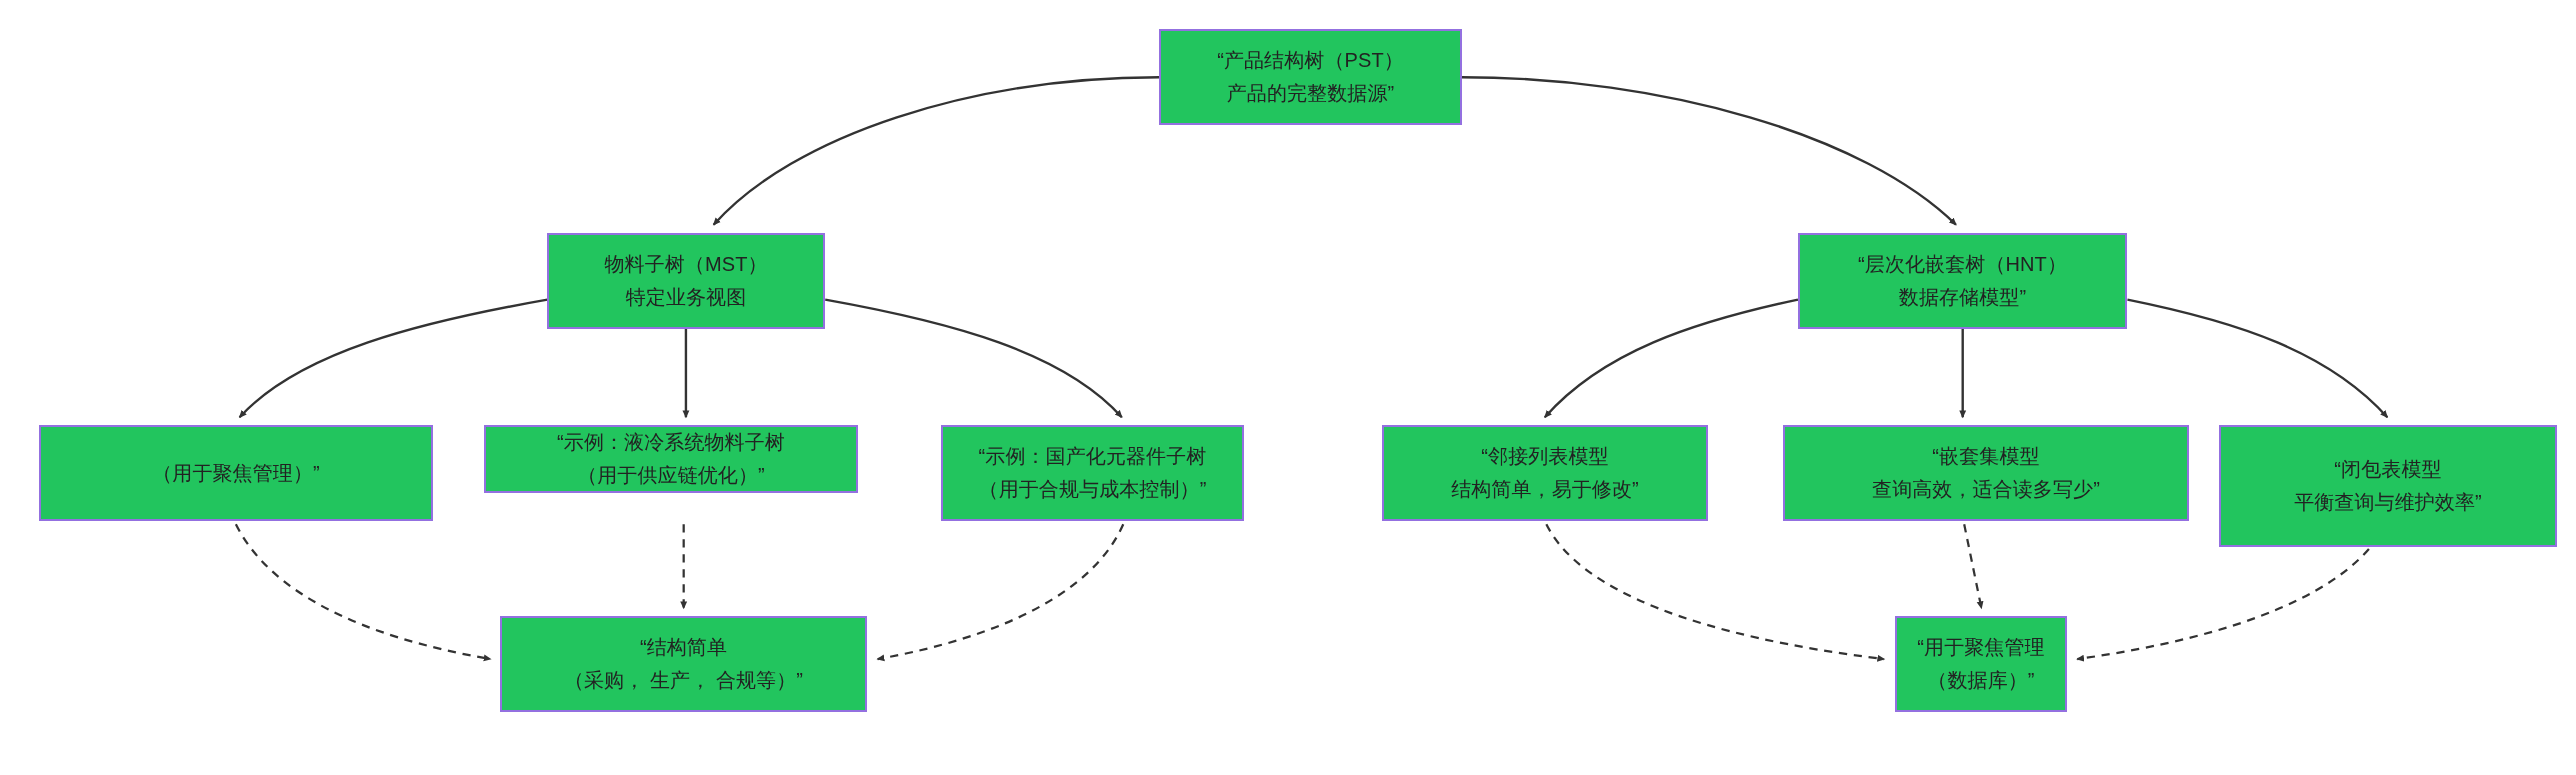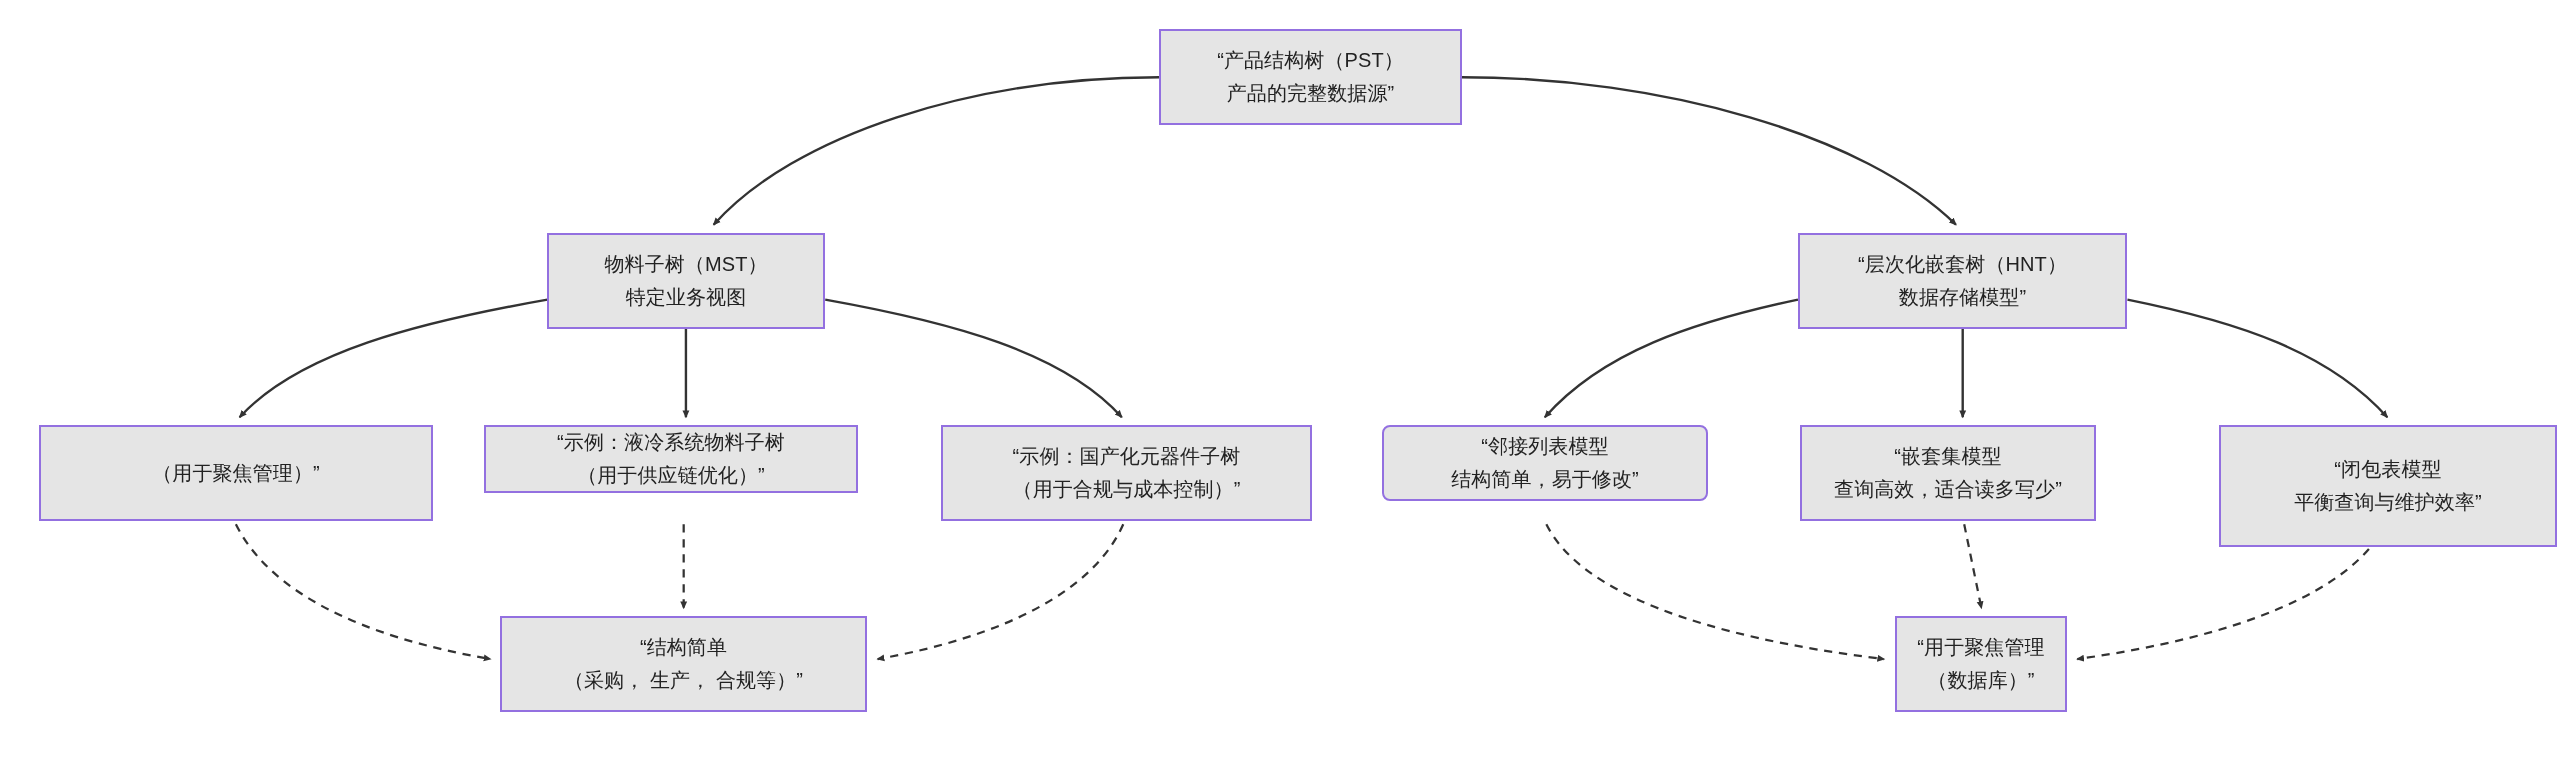--- a/index.html
+++ b/index.html
@@ -22,21 +22,21 @@
   #edge-layer {
     position: absolute;
     left: 0;
     top: 0;
     width: 2576px;
     height: 776px;
   }
   .node {
     position: absolute;
     box-sizing: border-box;
-    background: #e5e5e5;
+    background: #22c55e;
     border: 2.2px solid #9370e0;
     display: flex;
     flex-direction: column;
     align-items: center;
     justify-content: center;
     text-align: center;
     color: #222222;
     font-size: 20px;
     line-height: 33px;
     letter-spacing: 0.1px;
@@ -72,21 +72,21 @@
         <path d="M 2623,700 L 2646,812" fill="none" stroke="#333333" stroke-width="3" stroke-dasharray="11,9" marker-end="url(#arrowhead)"></path>
         <path d="M 3186,700 C 3140,790 2990,850 2774,880" fill="none" stroke="#333333" stroke-width="3" stroke-dasharray="11,9" marker-end="url(#arrowhead)"></path>
       </g>
   </svg>
   <div id="nodes-group">
       <div class="node" style="left: 1159px; top: 28.5px; width: 303px; height: 96px;"><span class="line">“产品结构树（PST）</span><span class="line">产品的完整数据源”</span></div>
       <div class="node" style="left: 547px; top: 233px; width: 278px; height: 96px;"><span class="line">物料子树（MST）</span><span class="line">特定业务视图</span></div>
       <div class="node" style="left: 1798px; top: 233px; width: 329px; height: 96px;"><span class="line">“层次化嵌套树（HNT）</span><span class="line">数据存储模型”</span></div>
       <div class="node" style="left: 39px; top: 425px; width: 394px; height: 96px;"><span class="line">（用于聚焦管理）”</span></div>
       <div class="node" style="left: 484px; top: 425px; width: 374px; height: 68px;"><span class="line">“示例：液冷系统物料子树</span><span class="line">（用于供应链优化）”</span></div>
-      <div class="node" style="left: 941px; top: 425px; width: 371px; height: 96px;"><span class="line">“示例：国产化元器件子树</span><span class="line">（用于合规与成本控制）”</span></div>
-      <div class="node" style="left: 1382px; top: 425px; width: 326px; height: 76px; border-radius: 8px;"><span class="line">“邻接列表模型</span><span class="line">结构简单，易于修改”</span></div>
-      <div class="node" style="left: 1783px; top: 425px; width: 296px; height: 96px; margin-left: 17px;"><span class="line">“嵌套集模型</span><span class="line">查询高效，适合读多写少”</span></div>
+      <div class="node" style="left: 941px; top: 425px; width: 303px; height: 96px;"><span class="line">“示例：国产化元器件子树</span><span class="line">（用于合规与成本控制）”</span></div>
+      <div class="node" style="left: 1382px; top: 425px; width: 326px; height: 96px;"><span class="line">“邻接列表模型</span><span class="line">结构简单，易于修改”</span></div>
+      <div class="node" style="left: 1783px; top: 425px; width: 406px; height: 96px;"><span class="line">“嵌套集模型</span><span class="line">查询高效，适合读多写少”</span></div>
       <div class="node" style="left: 2219px; top: 425px; width: 338px; height: 122px;"><span class="line">“闭包表模型</span><span class="line">平衡查询与维护效率”</span></div>
       <div class="node" style="left: 500px; top: 616px; width: 367px; height: 96px;"><span class="line">“结构简单</span><span class="line">（采购， 生产， 合规等）”</span></div>
       <div class="node" style="left: 1895px; top: 616px; width: 172px; height: 96px;"><span class="line">“用于聚焦管理</span><span class="line">（数据库）”</span></div>
     </div>
 </div>
 
 
 </body></html>

